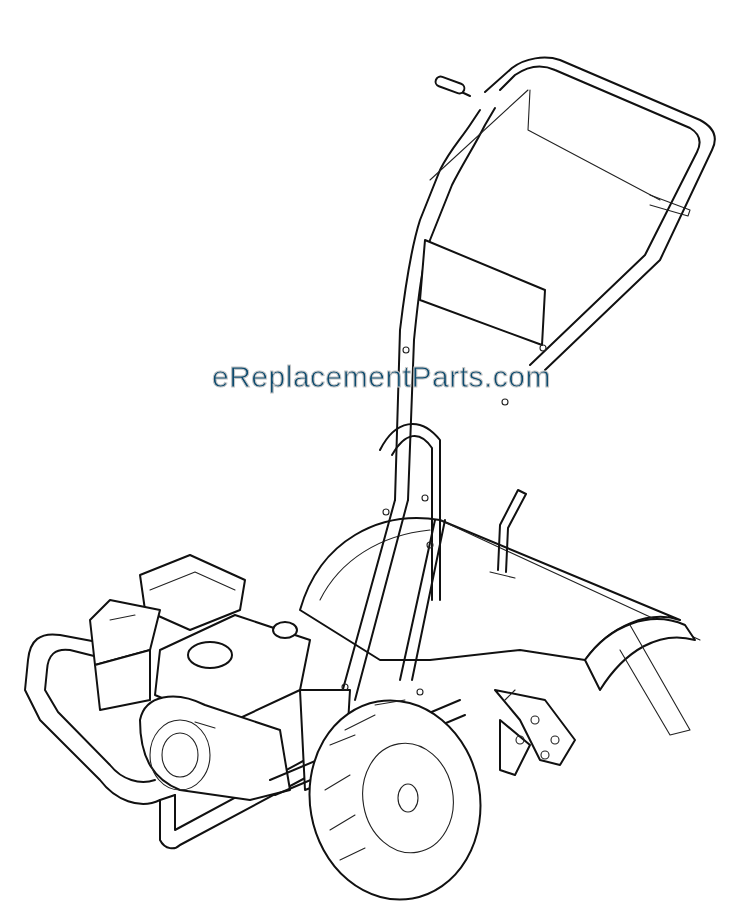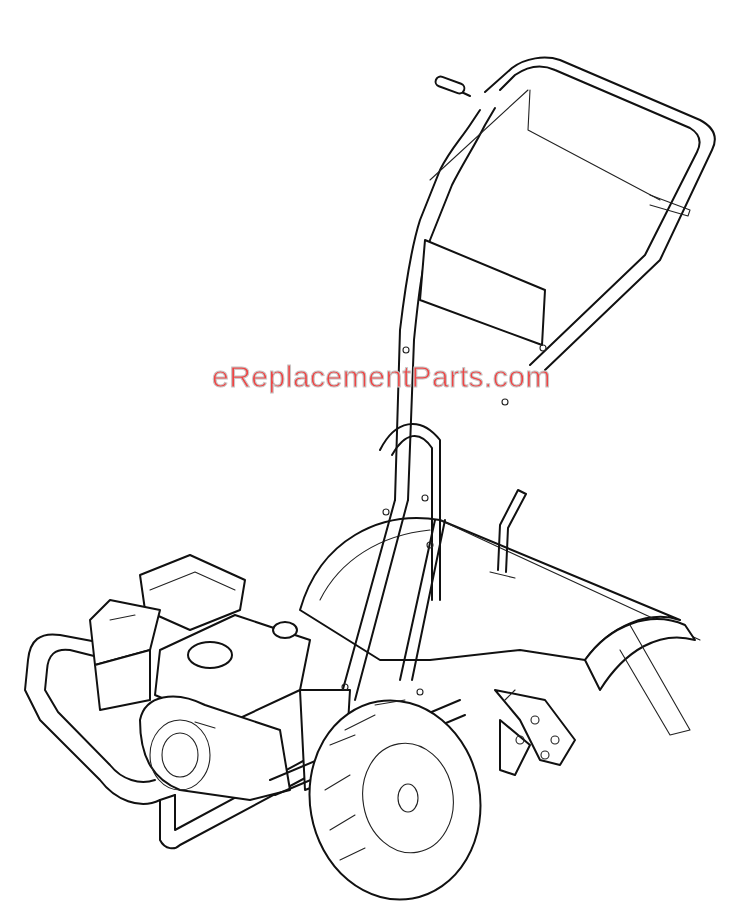--- a/index.html
+++ b/index.html
@@ -1,21 +1,21 @@
 <!DOCTYPE html>
 <html><head>
 <meta charset="utf-8">
 <style>
   html, body { margin:0; padding:0; background:#ffffff; }
   body { width:750px; height:924px; position:relative; overflow:hidden; font-family:"Liberation Sans", sans-serif; }
   #art { position:absolute; left:0; top:0; width:750px; height:924px; }
   .watermark {
     position:absolute; left:212px; top:360px; width:360px; height:40px;
     font-family:"Liberation Sans", sans-serif; font-size:30px; letter-spacing:0.5px;
-    color:#ef4444; -webkit-text-stroke:1px #c8c8c8; text-shadow:0 0 1px #d0d0d0;
+    color:#0c4a6e; -webkit-text-stroke:1px #c8c8c8; text-shadow:0 0 1px #d0d0d0;
     white-space:nowrap; pointer-events:none;
   }
   svg .ln { fill:none; stroke:#111; stroke-width:2; stroke-linejoin:round; stroke-linecap:round; }
   svg .th { fill:none; stroke:#222; stroke-width:1.1; stroke-linejoin:round; stroke-linecap:round; }
   svg .wf { fill:#fff; stroke:#111; stroke-width:2; stroke-linejoin:round; }
 </style>
 </head>
 <body>
 
 <div id="drawing">

